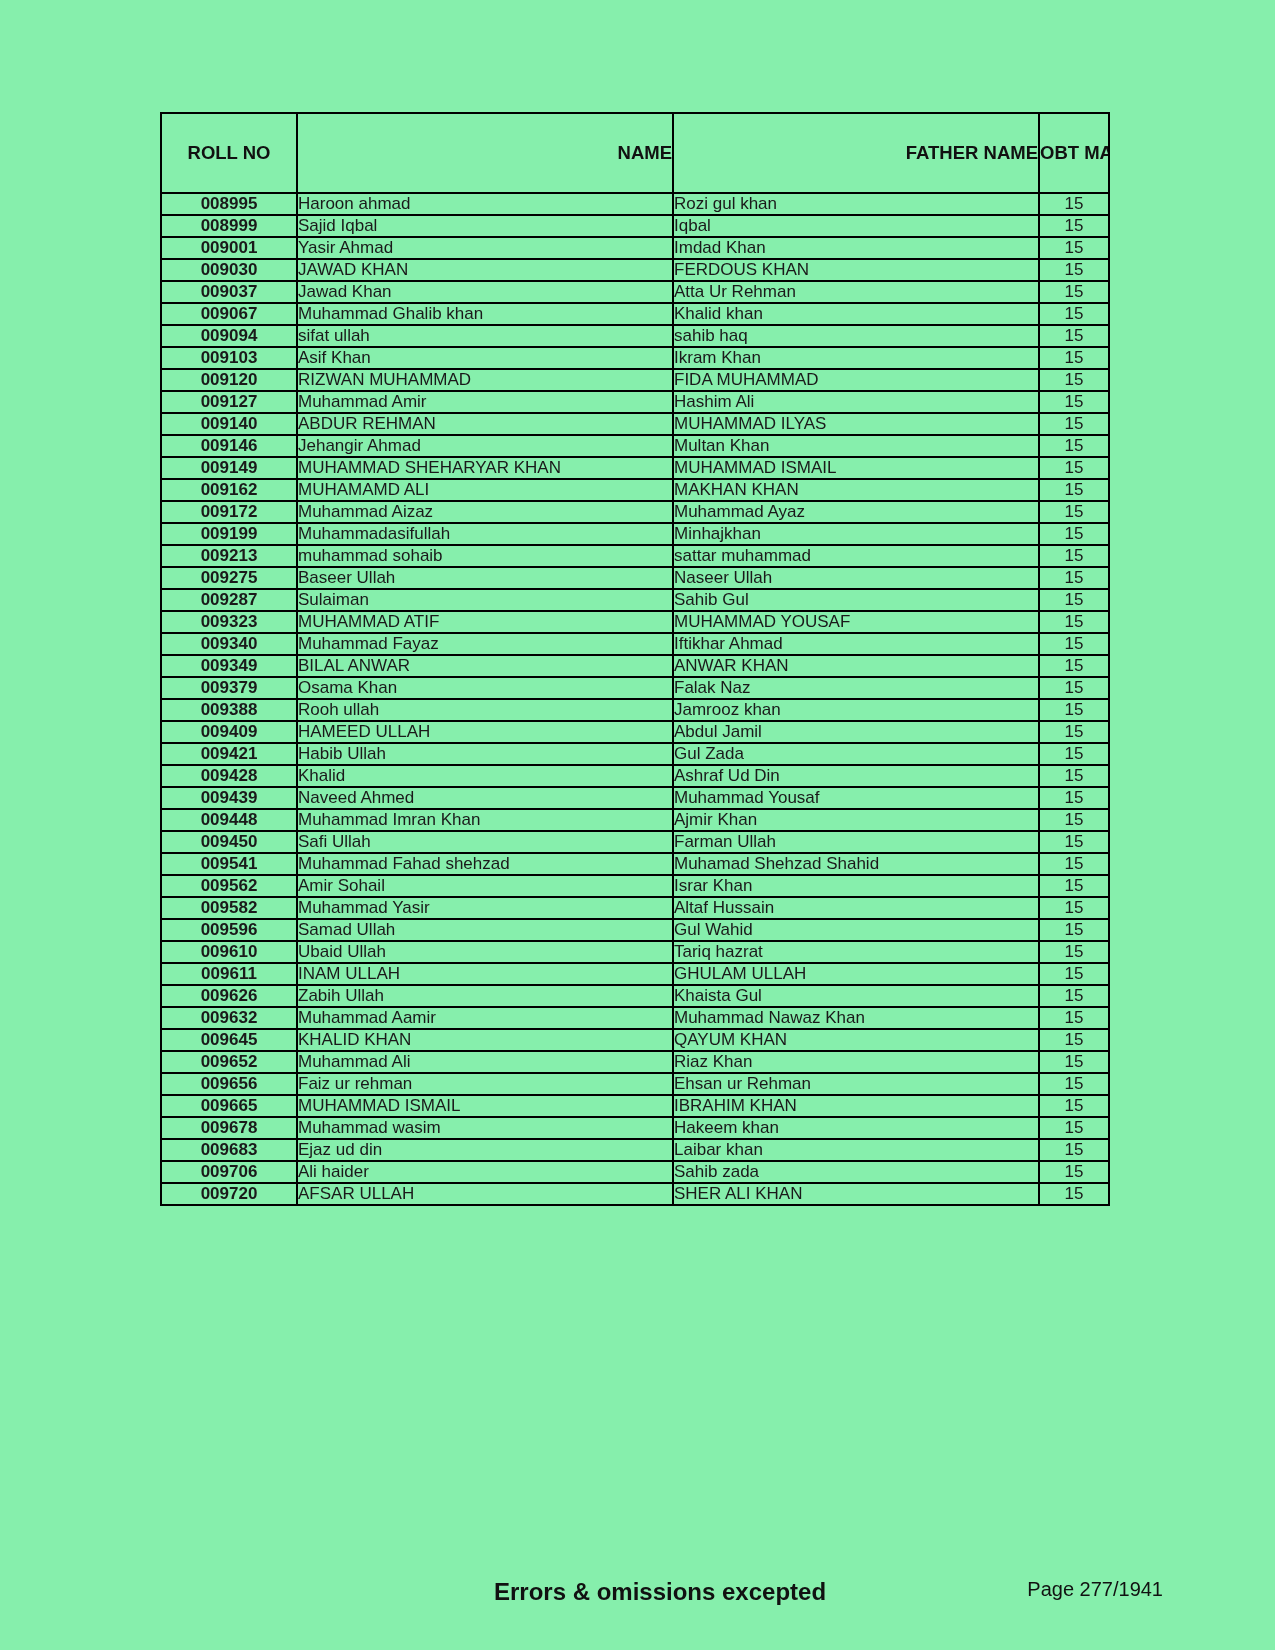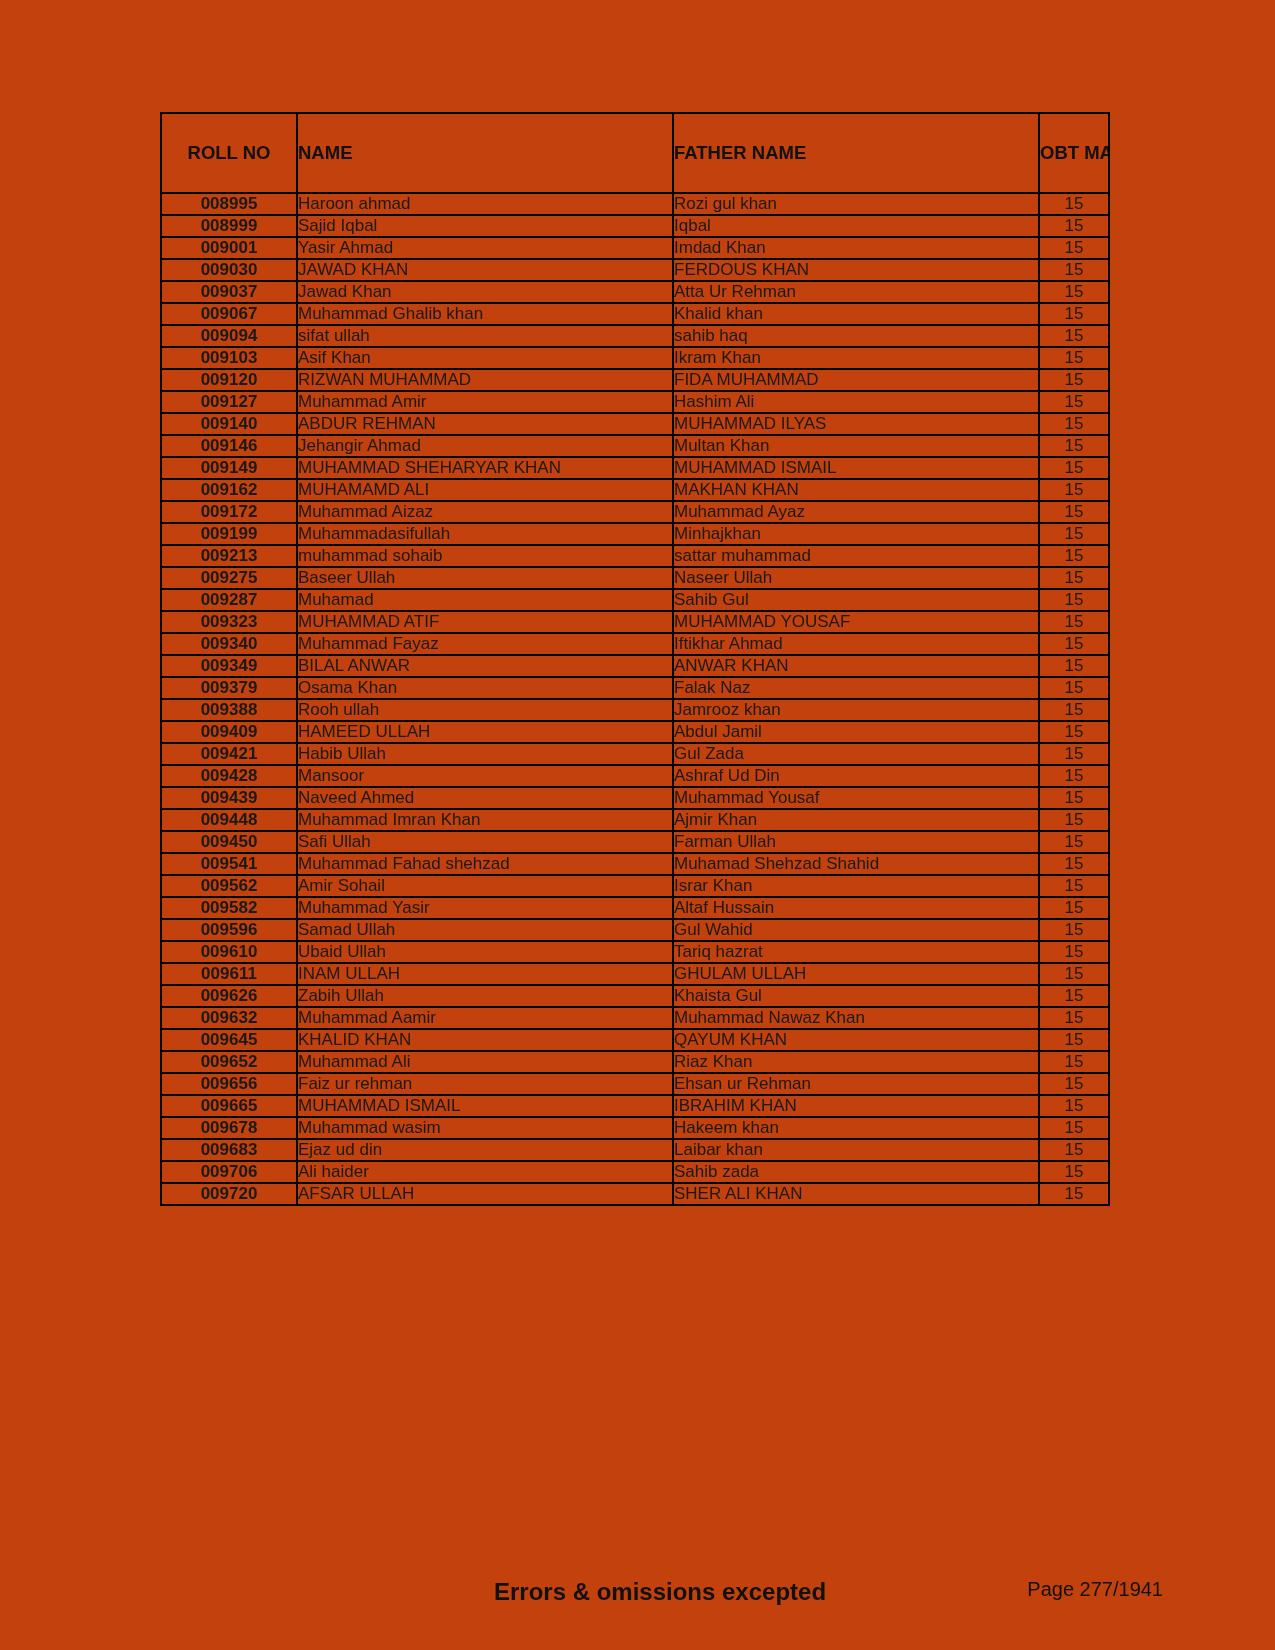--- a/index.html
+++ b/index.html
@@ -12,21 +12,21 @@
     height: 1650px;
     position: relative;
     font-family: "Liberation Sans", "DejaVu Sans", sans-serif;
     color: #1a1a1a;
   }
   .page {
     position: absolute;
     left: 0; top: 0;
     width: 1275px;
     height: 1650px;
-    background: #c2410c;
+    background: #86efac;
   }
   table.marks-table {
     position: absolute;
     left: 160px;
     top: 112px;
     width: 948px;
     border-collapse: collapse;
     table-layout: fixed;
   }
   table.marks-table td, table.marks-table th {
@@ -41,21 +41,21 @@
   tr.header-row {
     height: 80px;
   }
   tr.header-row th {
     font-size: 18.5px;
     font-weight: bold;
     vertical-align: middle;
     color: #111;
   }
   th.h-roll { text-align: center; }
-  th.h-name, th.h-father { text-align: left; padding-left: 6px; }
+  th.h-name, th.h-father { text-align: right; padding-left: 6px; }
   th.h-marks {
     text-align: center;
     white-space: normal;
     line-height: 1.35;
     padding: 0 3px;
   }
   tr.data-row {
     height: 15px;
   }
   tr.data-row td {
@@ -235,21 +235,21 @@
 
     <tr class="data-row">
       <td class="c-roll">009275</td>
       <td class="c-name">Baseer Ullah</td>
       <td class="c-father">Naseer Ullah</td>
       <td class="c-marks">15</td>
     </tr>
 
     <tr class="data-row">
       <td class="c-roll">009287</td>
-      <td class="c-name">Muhamad</td>
+      <td class="c-name">Sulaiman</td>
       <td class="c-father">Sahib Gul</td>
       <td class="c-marks">15</td>
     </tr>
 
     <tr class="data-row">
       <td class="c-roll">009323</td>
       <td class="c-name">MUHAMMAD ATIF</td>
       <td class="c-father">MUHAMMAD YOUSAF</td>
       <td class="c-marks">15</td>
     </tr>
@@ -291,21 +291,21 @@
 
     <tr class="data-row">
       <td class="c-roll">009421</td>
       <td class="c-name">Habib Ullah</td>
       <td class="c-father">Gul Zada</td>
       <td class="c-marks">15</td>
     </tr>
 
     <tr class="data-row">
       <td class="c-roll">009428</td>
-      <td class="c-name">Mansoor</td>
+      <td class="c-name">Khalid</td>
       <td class="c-father">Ashraf Ud Din</td>
       <td class="c-marks">15</td>
     </tr>
 
     <tr class="data-row">
       <td class="c-roll">009439</td>
       <td class="c-name">Naveed Ahmed</td>
       <td class="c-father">Muhammad Yousaf</td>
       <td class="c-marks">15</td>
     </tr>

